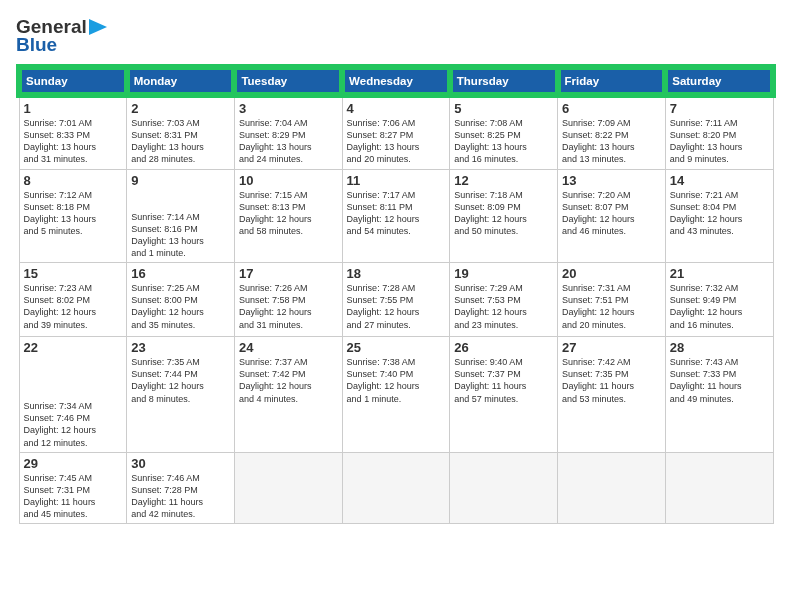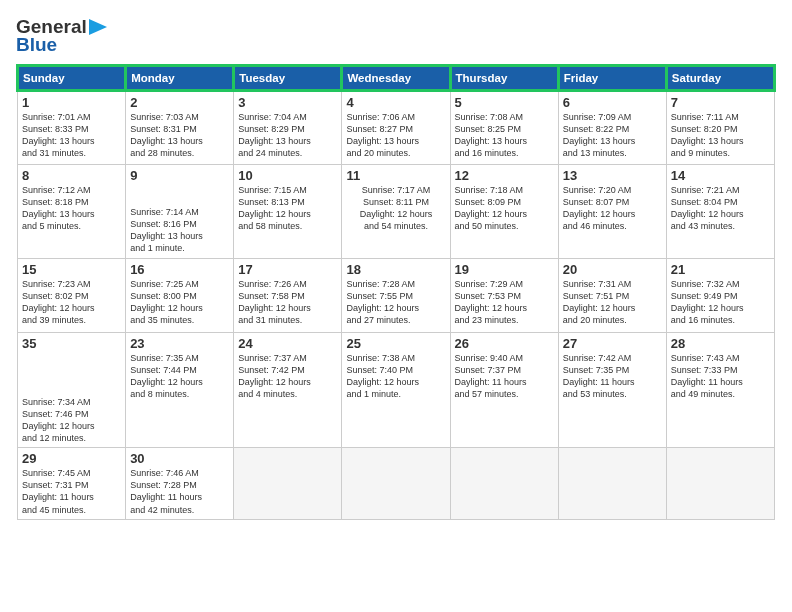--- a/index.html
+++ b/index.html
@@ -48,21 +48,21 @@
       border-collapse: collapse;
       table-layout: fixed;
     }
     th {
       background-color: #1a5fa8;
       color: #fff;
       font-size: 11.5px;
       font-weight: bold;
       padding: 5px 4px;
       text-align: left;
-      border: 3px solid #22c55e;
+      border: 6px solid #22c55e;
     }
     td {
       border: 1px solid #ccc;
       vertical-align: top;
       padding: 3px 4px;
       font-size: 9.5px;
       color: #333;
       height: 74px;
       background: #fff;
     }
@@ -186,21 +186,21 @@
           </td>
           <td>
             <span class="day-num">10</span>
             <div class="day-info" style="white-space: pre-line;">Sunrise: 7:15 AM
 Sunset: 8:13 PM
 Daylight: 12 hours
 and 58 minutes.</div>
           </td>
           <td>
             <span class="day-num">11</span>
-            <div class="day-info" style="white-space: pre-line; text-align: center;">Sunrise: 7:17 AM
+            <div class="day-info" style="white-space: pre-line;">Sunrise: 7:17 AM
 Sunset: 8:11 PM
 Daylight: 12 hours
 and 54 minutes.</div>
           </td>
           <td>
             <span class="day-num">12</span>
             <div class="day-info" style="white-space: pre-line;">Sunrise: 7:18 AM
 Sunset: 8:09 PM
 Daylight: 12 hours
 and 50 minutes.</div>
@@ -266,21 +266,21 @@
           <td>
             <span class="day-num">21</span>
             <div class="day-info" style="white-space: pre-line;">Sunrise: 7:32 AM
 Sunset: 9:49 PM
 Daylight: 12 hours
 and 16 minutes.</div>
           </td>
         </tr>
         <tr>
           <td>
-            <span class="day-num">35</span>
+            <span class="day-num">22</span>
             <div class="day-info" style="white-space: pre-line; margin-top: 45px;">Sunrise: 7:34 AM
 Sunset: 7:46 PM
 Daylight: 12 hours
 and 12 minutes.</div>
           </td>
           <td>
             <span class="day-num">23</span>
             <div class="day-info" style="white-space: pre-line;">Sunrise: 7:35 AM
 Sunset: 7:44 PM
 Daylight: 12 hours

